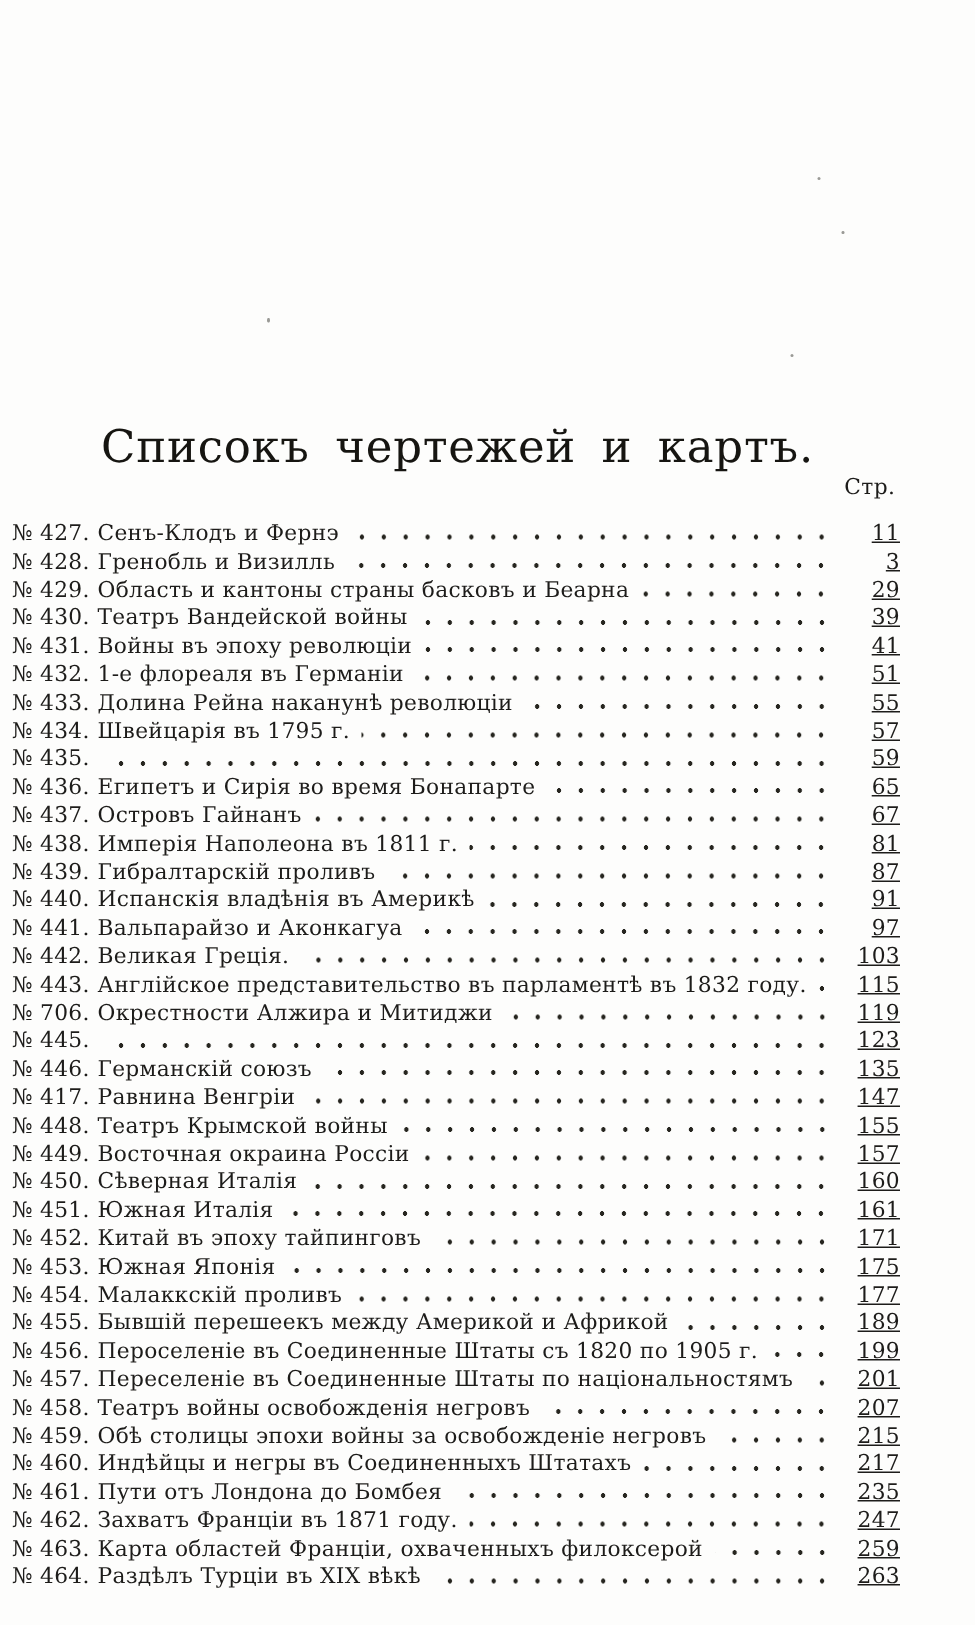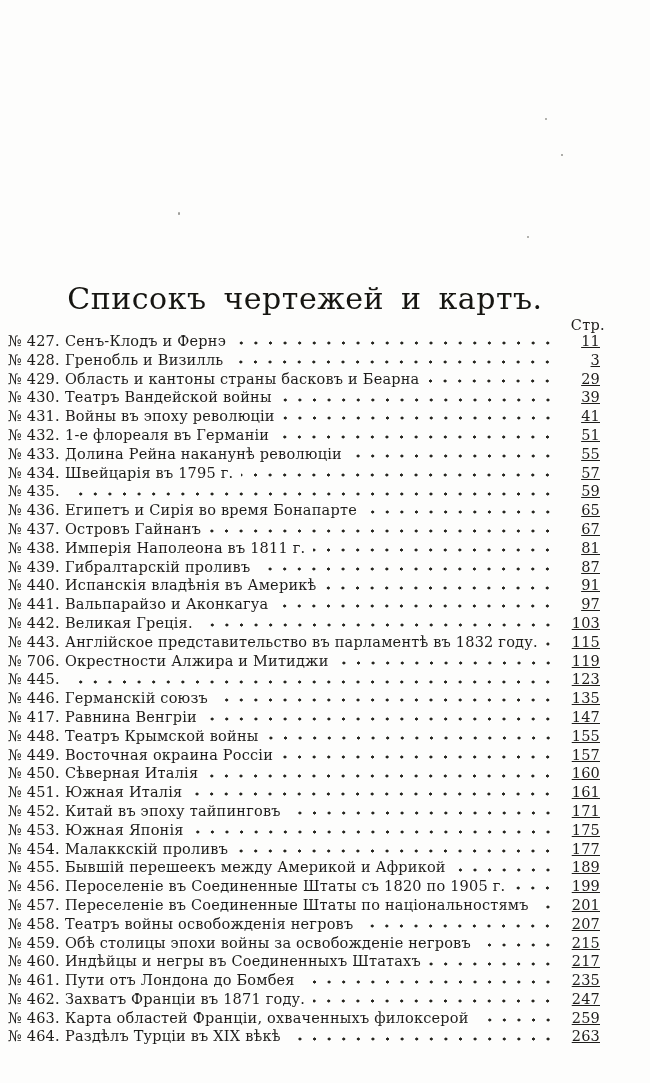--- a/index.html
+++ b/index.html
@@ -29,31 +29,31 @@
     text-align: center;
     font-size: 30px;
     font-weight: 500;
     letter-spacing: 0.5px;
     word-spacing: 7px;
     color: #161511;
   }
   .col-header {
     position: absolute;
     top: 317px;
-    left: 16px;
+    left: 8px;
     width: 594px;
     box-sizing: border-box;
     padding-right: 5px;
     text-align: right;
     font-size: 14.5px;
     letter-spacing: 0.3px;
   }
   .toc {
     position: absolute;
-    top: 332px;
+    top: 347px;
     left: 8px;
     width: 594px;
   }
   .row {
     display: flex;
     align-items: baseline;
     height: 18.8px;
     line-height: 18.8px;
     font-size: 14.5px;
     white-space: nowrap;

